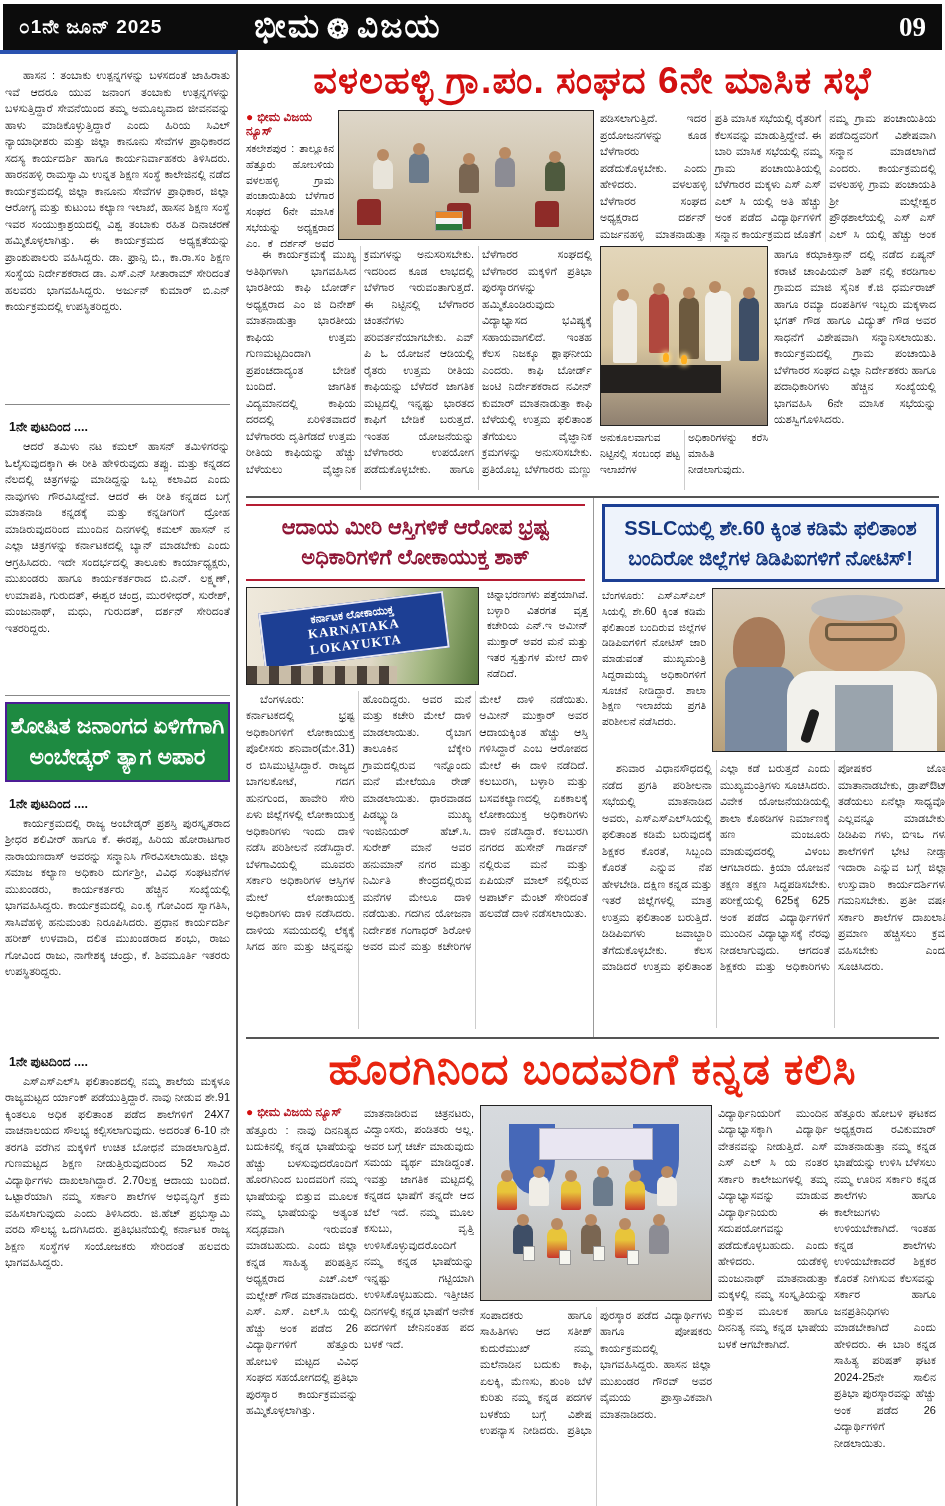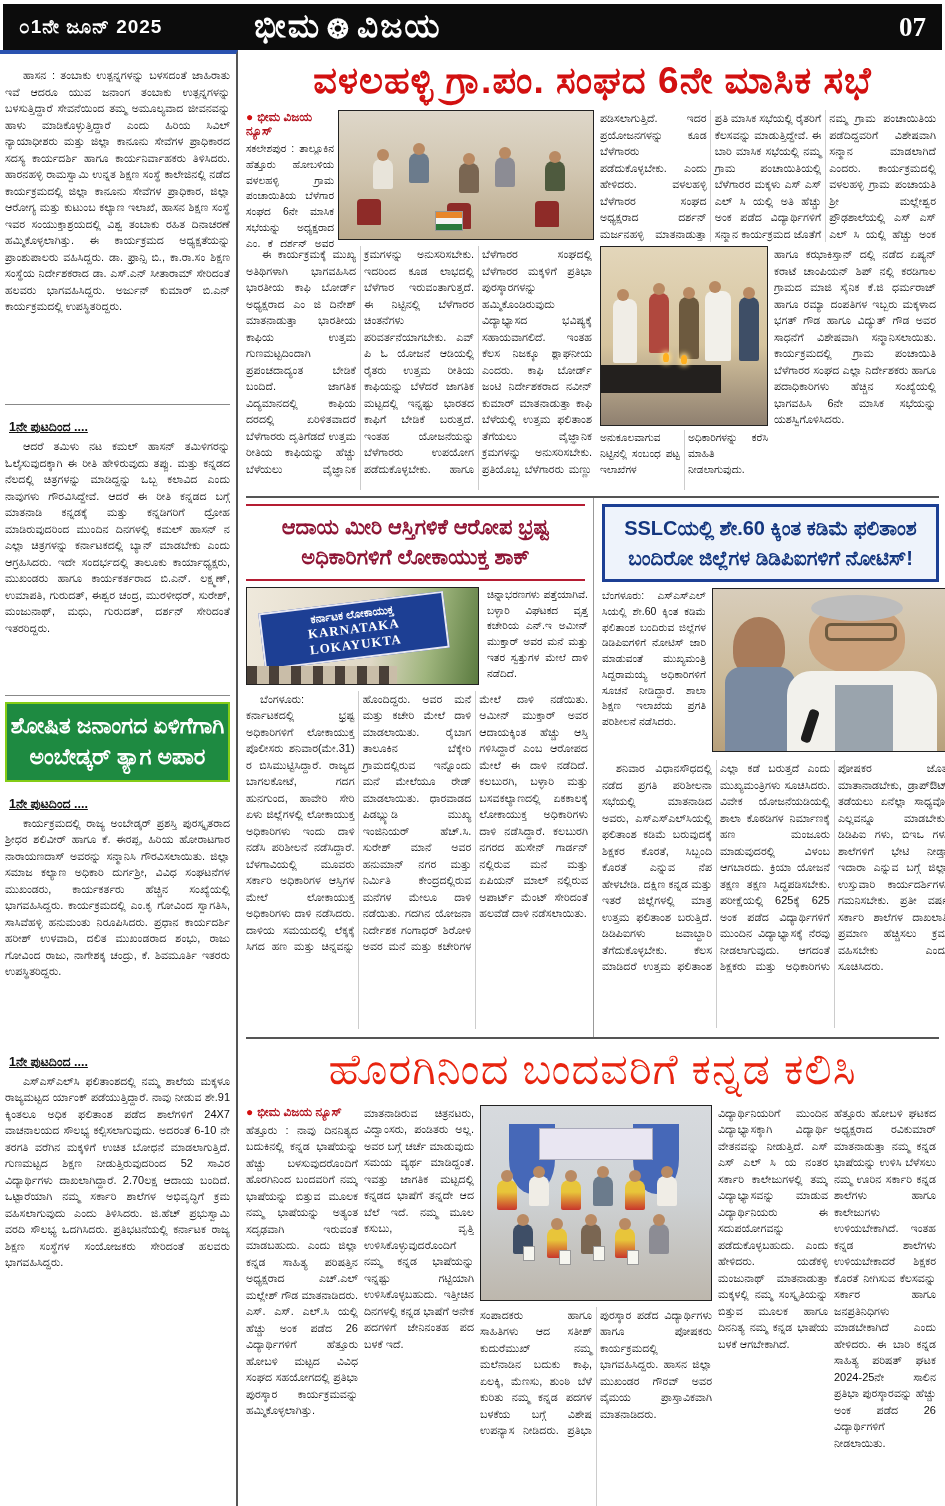--- a/index.html
+++ b/index.html
@@ -12,39 +12,39 @@
              font-size:33px;font-weight:bold;letter-spacing:2px;}
   .hdr-orn{display:inline-block;margin:0 6px;font-size:26px;vertical-align:middle;}
   .hdr-pg{width:90px;text-align:right;font-family:"Liberation Serif",serif;
           font-size:27px;font-weight:bold;}
   
   .paper{display:flex;align-items:stretch;}
   .rail{width:238px;box-sizing:border-box;border-right:2px solid #555;
         border-top:4px solid #2a52b0;padding:5px 6px 4px 5px;}
   .main{flex:1;box-sizing:border-box;padding:6px 6px 4px 8px;}
   .kn{text-align:justify;font-size:11px;line-height:1.5;overflow:hidden;}
-  .frompage{font-weight:bold;font-size:12.5px;margin:15px 0 3px 4px;text-decoration:underline;}
+  .frompage{font-weight:bold;font-size:12.5px;margin:15px 0 3px 4px;}
   .sep{border:none;border-top:1.5px solid #888;margin:7px 0 6px 0;}
   
   .h-l1{background:#1c3f94;color:#fff;text-align:center;font-weight:bold;
         font-size:26px;line-height:1.25;padding:7px 3px;border:2px solid #1c3f94;
         box-shadow:inset 0 0 0 2px #fff;}
   .h-l2{color:#8e1535;text-align:center;font-weight:bold;font-size:20px;
         border-top:2px solid #6d0e22;border-bottom:2px solid #6d0e22;padding:5px 0;}
   .h-green{background:#1e8a41;color:#fff;text-align:center;font-weight:bold;
-        font-size:22px;line-height:1.4;border:2px solid #84cc16;padding:7px 2px;}
+        font-size:22px;line-height:1.4;border:2px solid #4c1d95;padding:7px 2px;}
   .h-l4{color:#15418f;text-align:center;font-weight:bold;font-size:27px;
         line-height:1.35;border-top:2px solid #444;padding-top:10px;margin-top:2px;}
   .h-main{color:#d21010;text-align:center;font-weight:bold;font-size:37px;
         letter-spacing:1px;padding:4px 0 8px 0;}
   .h-loka{color:#8e1535;text-align:center;font-weight:bold;font-size:21px;line-height:1.45;
         border-top:2px solid #b51d33;border-bottom:2px solid #b51d33;padding:6px 0;}
   .h-sslc{color:#14367f;background:#eef3fb;border:3px solid #1c3f94;text-align:center;
         font-weight:bold;font-size:20px;line-height:1.5;padding:6px 2px;}
-  .h-bottom{color:#e8240f;text-align:center;font-weight:normal;font-size:43px;
+  .h-bottom{color:#e8240f;text-align:center;font-weight:bold;font-size:43px;
         letter-spacing:1px;padding:6px 0 10px 0;}
   .byline{color:#b3121d;font-weight:bold;font-size:12px;margin-bottom:3px;}
   .byline .dot{color:#d40f0f;margin-right:4px;}
   
   .rel{position:relative;}
   .abs{position:absolute;box-sizing:border-box;}
   .cols2{column-count:2;column-gap:8px;column-rule:1px solid #ccc;}
   .cols3{column-count:3;column-gap:8px;column-rule:1px solid #ccc;}
   
   .photo{border:1.5px solid #222;overflow:hidden;position:absolute;box-sizing:border-box;}
@@ -64,21 +64,21 @@
   .cert{position:absolute;width:10px;height:13px;background:#f6f6f0;border:1px solid #999;}
 </style>
 </head>
 <body>
 
 <div class="hdr">
   <div class="hdr-date">೦1ನೇ ಜೂನ್ 2025</div>
   <div class="hdr-title">
     <span>ಭೀಮ</span><span class="hdr-orn">❂</span><span>ವಿಜಯ</span>
   </div>
-  <div class="hdr-pg">07</div>
+  <div class="hdr-pg">09</div>
 </div>
 
 <div class="paper">
 
   <div class="rail">
     <div>
       <div class="kn" style="height:330px;margin-top:8px;text-indent:18px;">ಹಾಸನ : ತಂಬಾಕು ಉತ್ಪನ್ನಗಳನ್ನು ಬಳಸದಂತೆ ಜಾಹಿರಾತು ಇವೆ ಆದರೂ ಯುವ ಜನಾಂಗ ತಂಬಾಕು ಉತ್ಪನ್ನಗಳನ್ನು ಬಳಸುತ್ತಿದ್ದಾರೆ ಸೇವನೆಯಿಂದ ತಮ್ಮ ಅಮೂಲ್ಯವಾದ ಜೀವನವನ್ನು ಹಾಳು ಮಾಡಿಕೊಳ್ಳುತ್ತಿದ್ದಾರೆ ಎಂದು ಹಿರಿಯ ಸಿವಿಲ್ ನ್ಯಾಯಾಧೀಶರು ಮತ್ತು ಜಿಲ್ಲಾ ಕಾನೂನು ಸೇವೆಗಳ ಪ್ರಾಧಿಕಾರದ ಸದಸ್ಯ ಕಾರ್ಯದರ್ಶಿ ಹಾಗೂ ಕಾರ್ಯನಿರ್ವಾಹಕರು ತಿಳಿಸಿದರು. ಹಾರನಹಳ್ಳಿ ರಾಮಸ್ವಾಮಿ ಉನ್ನತ ಶಿಕ್ಷಣ ಸಂಸ್ಥೆ ಕಾಲೇಜಿನಲ್ಲಿ ನಡೆದ ಕಾರ್ಯಕ್ರಮದಲ್ಲಿ ಜಿಲ್ಲಾ ಕಾನೂನು ಸೇವೆಗಳ ಪ್ರಾಧಿಕಾರ, ಜಿಲ್ಲಾ ಆರೋಗ್ಯ ಮತ್ತು ಕುಟುಂಬ ಕಲ್ಯಾಣ ಇಲಾಖೆ, ಹಾಸನ ಶಿಕ್ಷಣ ಸಂಸ್ಥೆ ಇವರ ಸಂಯುಕ್ತಾಶ್ರಯದಲ್ಲಿ ವಿಶ್ವ ತಂಬಾಕು ರಹಿತ ದಿನಾಚರಣೆ ಹಮ್ಮಿಕೊಳ್ಳಲಾಗಿತ್ತು. ಈ ಕಾರ್ಯಕ್ರಮದ ಅಧ್ಯಕ್ಷತೆಯನ್ನು ಪ್ರಾಂಶುಪಾಲರು ವಹಿಸಿದ್ದರು. ಡಾ. ಫ್ರಾನ್ಸಿ ಬಿ., ಕಾ.ರಾ.ಸಂ ಶಿಕ್ಷಣ ಸಂಸ್ಥೆಯ ನಿರ್ದೇಶಕರಾದ ಡಾ. ಎಸ್.ಎನ್ ಸೀತಾರಾಮ್ ಸೇರಿದಂತೆ ಹಲವರು ಭಾಗವಹಿಸಿದ್ದರು. ಅರ್ಜುನ್ ಕುಮಾರ್ ಬಿ.ಎನ್ ಕಾರ್ಯಕ್ರಮದಲ್ಲಿ ಉಪಸ್ಥಿತರಿದ್ದರು.</div>
     </div>
     <hr class="sep">
     <div>
@@ -148,21 +148,21 @@
       <div style="width:348px;border-right:1px solid #999;padding:6px 8px 8px 0;box-sizing:border-box;">
         <div class="h-loka">ಆದಾಯ ಮೀರಿ ಆಸ್ತಿಗಳಿಕೆ ಆರೋಪ ಭ್ರಷ್ಟ ಅಧಿಕಾರಿಗಳಿಗೆ ಲೋಕಾಯುಕ್ತ ಶಾಕ್</div>
         <div class="rel" style="height:442px;margin-top:6px;">
           <div class="photo" style="left:0;top:0;width:233px;height:98px;background:linear-gradient(100deg,#efe9dc 0%,#e0d8c6 55%,#9fb57d 78%,#5a7a3f 100%);">
             <div class="sign" style="left:14px;top:14px;width:170px;">
               <div class="kn-line">ಕರ್ನಾಟಕ ಲೋಕಾಯುಕ್ತ</div>
               <div class="en-line">KARNATAKA LOKAYUKTA</div>
             </div>
             <div style="position:absolute;left:0;top:78px;width:150px;height:20px;background:repeating-linear-gradient(90deg,#4a4038 0 10px,#c9bda8 10px 22px);"></div>
           </div>
-          <div class="abs kn" style="left:241px;top:0;width:101px;height:98px;font-size:10.5px;">ಚಿನ್ನಾಭರಣಗಳು ಪತ್ತೆಯಾಗಿವೆ. ಬಳ್ಳಾರಿ ವಿಘಟಕದ ವೃತ್ತ ಕಚೇರಿಯ ಎನ್.ಇ ಅಮೀನ್ ಮುಕ್ತಾರ್ ಅವರ ಮನೆ ಮತ್ತು ಇತರ ಸ್ವತ್ತುಗಳ ಮೇಲೆ ದಾಳಿ ನಡೆದಿದೆ.</div>
+          <div class="abs kn" style="left:241px;top:0;width:101px;height:98px;font-size:10.5px;">ಚಿನ್ನಾಭರಣಗಳು ಪತ್ತೆಯಾಗಿವೆ. ಬಳ್ಳಾರಿ ವಿತರಗತ ವೃತ್ತ ಕಚೇರಿಯ ಎನ್.ಇ ಅಮೀನ್ ಮುಕ್ತಾರ್ ಅವರ ಮನೆ ಮತ್ತು ಇತರ ಸ್ವತ್ತುಗಳ ಮೇಲೆ ದಾಳಿ ನಡೆದಿದೆ.</div>
           <div class="abs kn cols3" style="left:0;top:104px;width:342px;height:338px;text-indent:14px;">ಬೆಂಗಳೂರು: ಕರ್ನಾಟಕದಲ್ಲಿ ಭ್ರಷ್ಟ ಅಧಿಕಾರಿಗಳಿಗೆ ಲೋಕಾಯುಕ್ತ ಪೊಲೀಸರು ಶನಿವಾರ(ಮೇ.31) ರ ಬಿಸಿಮುಟ್ಟಿಸಿದ್ದಾರೆ. ರಾಜ್ಯದ ಬಾಗಲಕೋಟೆ, ಗದಗ ಹುನಗುಂದ, ಹಾವೇರಿ ಸೇರಿ ಏಳು ಜಿಲ್ಲೆಗಳಲ್ಲಿ ಲೋಕಾಯುಕ್ತ ಅಧಿಕಾರಿಗಳು ಇಂದು ದಾಳಿ ನಡೆಸಿ ಪರಿಶೀಲನೆ ನಡೆಸಿದ್ದಾರೆ. ಬೆಳಗಾವಿಯಲ್ಲಿ ಮೂವರು ಸರ್ಕಾರಿ ಅಧಿಕಾರಿಗಳ ಆಸ್ತಿಗಳ ಮೇಲೆ ಲೋಕಾಯುಕ್ತ ಅಧಿಕಾರಿಗಳು ದಾಳಿ ನಡೆಸಿದರು. ದಾಳಿಯ ಸಮಯದಲ್ಲಿ ಲೆಕ್ಕಕ್ಕೆ ಸಿಗದ ಹಣ ಮತ್ತು ಚಿನ್ನವನ್ನು ಹೊಂದಿದ್ದರು. ಅವರ ಮನೆ ಮತ್ತು ಕಚೇರಿ ಮೇಲೆ ದಾಳಿ ಮಾಡಲಾಯಿತು. ರೈಬಾಗ ತಾಲೂಕಿನ ಬೆಕ್ಕೇರಿ ಗ್ರಾಮದಲ್ಲಿರುವ ಇನ್ನೊಂದು ಮನೆ ಮೇಲೆಯೂ ರೇಡ್ ಮಾಡಲಾಯಿತು. ಧಾರವಾಡದ ಪಿಡಬ್ಲ್ಯುಡಿ ಮುಖ್ಯ ಇಂಜಿನಿಯರ್ ಹೆಚ್.ಸಿ. ಸುರೇಶ್ ಮಾನೆ ಅವರ ಹನುಮಾನ್ ನಗರ ಮತ್ತು ನಿರ್ಮಿತಿ ಕೇಂದ್ರದಲ್ಲಿರುವ ಮನೆಗಳ ಮೇಲೂ ದಾಳಿ ನಡೆಯಿತು. ಗದಗಿನ ಯೋಜನಾ ನಿರ್ದೇಶಕ ಗಂಗಾಧರ್ ಶಿರೋಳಿ ಅವರ ಮನೆ ಮತ್ತು ಕಚೇರಿಗಳ ಮೇಲೆ ದಾಳಿ ನಡೆಯಿತು. ಅಮೀನ್ ಮುಕ್ತಾರ್ ಅವರ ಆದಾಯಕ್ಕಿಂತ ಹೆಚ್ಚು ಆಸ್ತಿ ಗಳಿಸಿದ್ದಾರೆ ಎಂಬ ಆರೋಪದ ಮೇಲೆ ಈ ದಾಳಿ ನಡೆದಿದೆ. ಕಲಬುರಗಿ, ಬಳ್ಳಾರಿ ಮತ್ತು ಬಸವಕಲ್ಯಾಣದಲ್ಲಿ ಏಕಕಾಲಕ್ಕೆ ಲೋಕಾಯುಕ್ತ ಅಧಿಕಾರಿಗಳು ದಾಳಿ ನಡೆಸಿದ್ದಾರೆ. ಕಲಬುರಗಿ ನಗರದ ಹುಸೇನ್ ಗಾರ್ಡನ್ ನಲ್ಲಿರುವ ಮನೆ ಮತ್ತು ಏಪಿಯನ್ ಮಾಲ್ ನಲ್ಲಿರುವ ಅಪಾರ್ಟ್ ಮೆಂಟ್ ಸೇರಿದಂತೆ ಹಲವೆಡೆ ದಾಳಿ ನಡೆಸಲಾಯಿತು.</div>
         </div>
       </div>
 
       <div style="flex:1;padding:6px 0 8px 8px;box-sizing:border-box;">
         <div class="h-sslc">SSLCಯಲ್ಲಿ ಶೇ.60 ಕ್ಕಿಂತ ಕಡಿಮೆ ಫಲಿತಾಂಶ ಬಂದಿರೋ ಜಿಲ್ಲೆಗಳ ಡಿಡಿಪಿಐಗಳಿಗೆ ನೋಟಿಸ್!</div>
         <div class="rel" style="height:440px;margin-top:6px;">
           <div class="abs kn" style="left:0;top:0;width:104px;height:166px;font-size:10.5px;">ಬೆಂಗಳೂರು: ಎಸ್ಎಸ್ಎಲ್ ಸಿಯಲ್ಲಿ ಶೇ.60 ಕ್ಕಿಂತ ಕಡಿಮೆ ಫಲಿತಾಂಶ ಬಂದಿರುವ ಜಿಲ್ಲೆಗಳ ಡಿಡಿಪಿಐಗಳಿಗೆ ನೋಟಿಸ್ ಜಾರಿ ಮಾಡುವಂತೆ ಮುಖ್ಯಮಂತ್ರಿ ಸಿದ್ದರಾಮಯ್ಯ ಅಧಿಕಾರಿಗಳಿಗೆ ಸೂಚನೆ ನೀಡಿದ್ದಾರೆ. ಶಾಲಾ ಶಿಕ್ಷಣ ಇಲಾಖೆಯ ಪ್ರಗತಿ ಪರಿಶೀಲನೆ ನಡೆಸಿದರು.</div>
 
           <div class="photo" style="left:110px;top:0;width:236px;height:164px;background:linear-gradient(180deg,#d8cdbb 0%,#cbb997 60%,#b7a07c 100%);">

